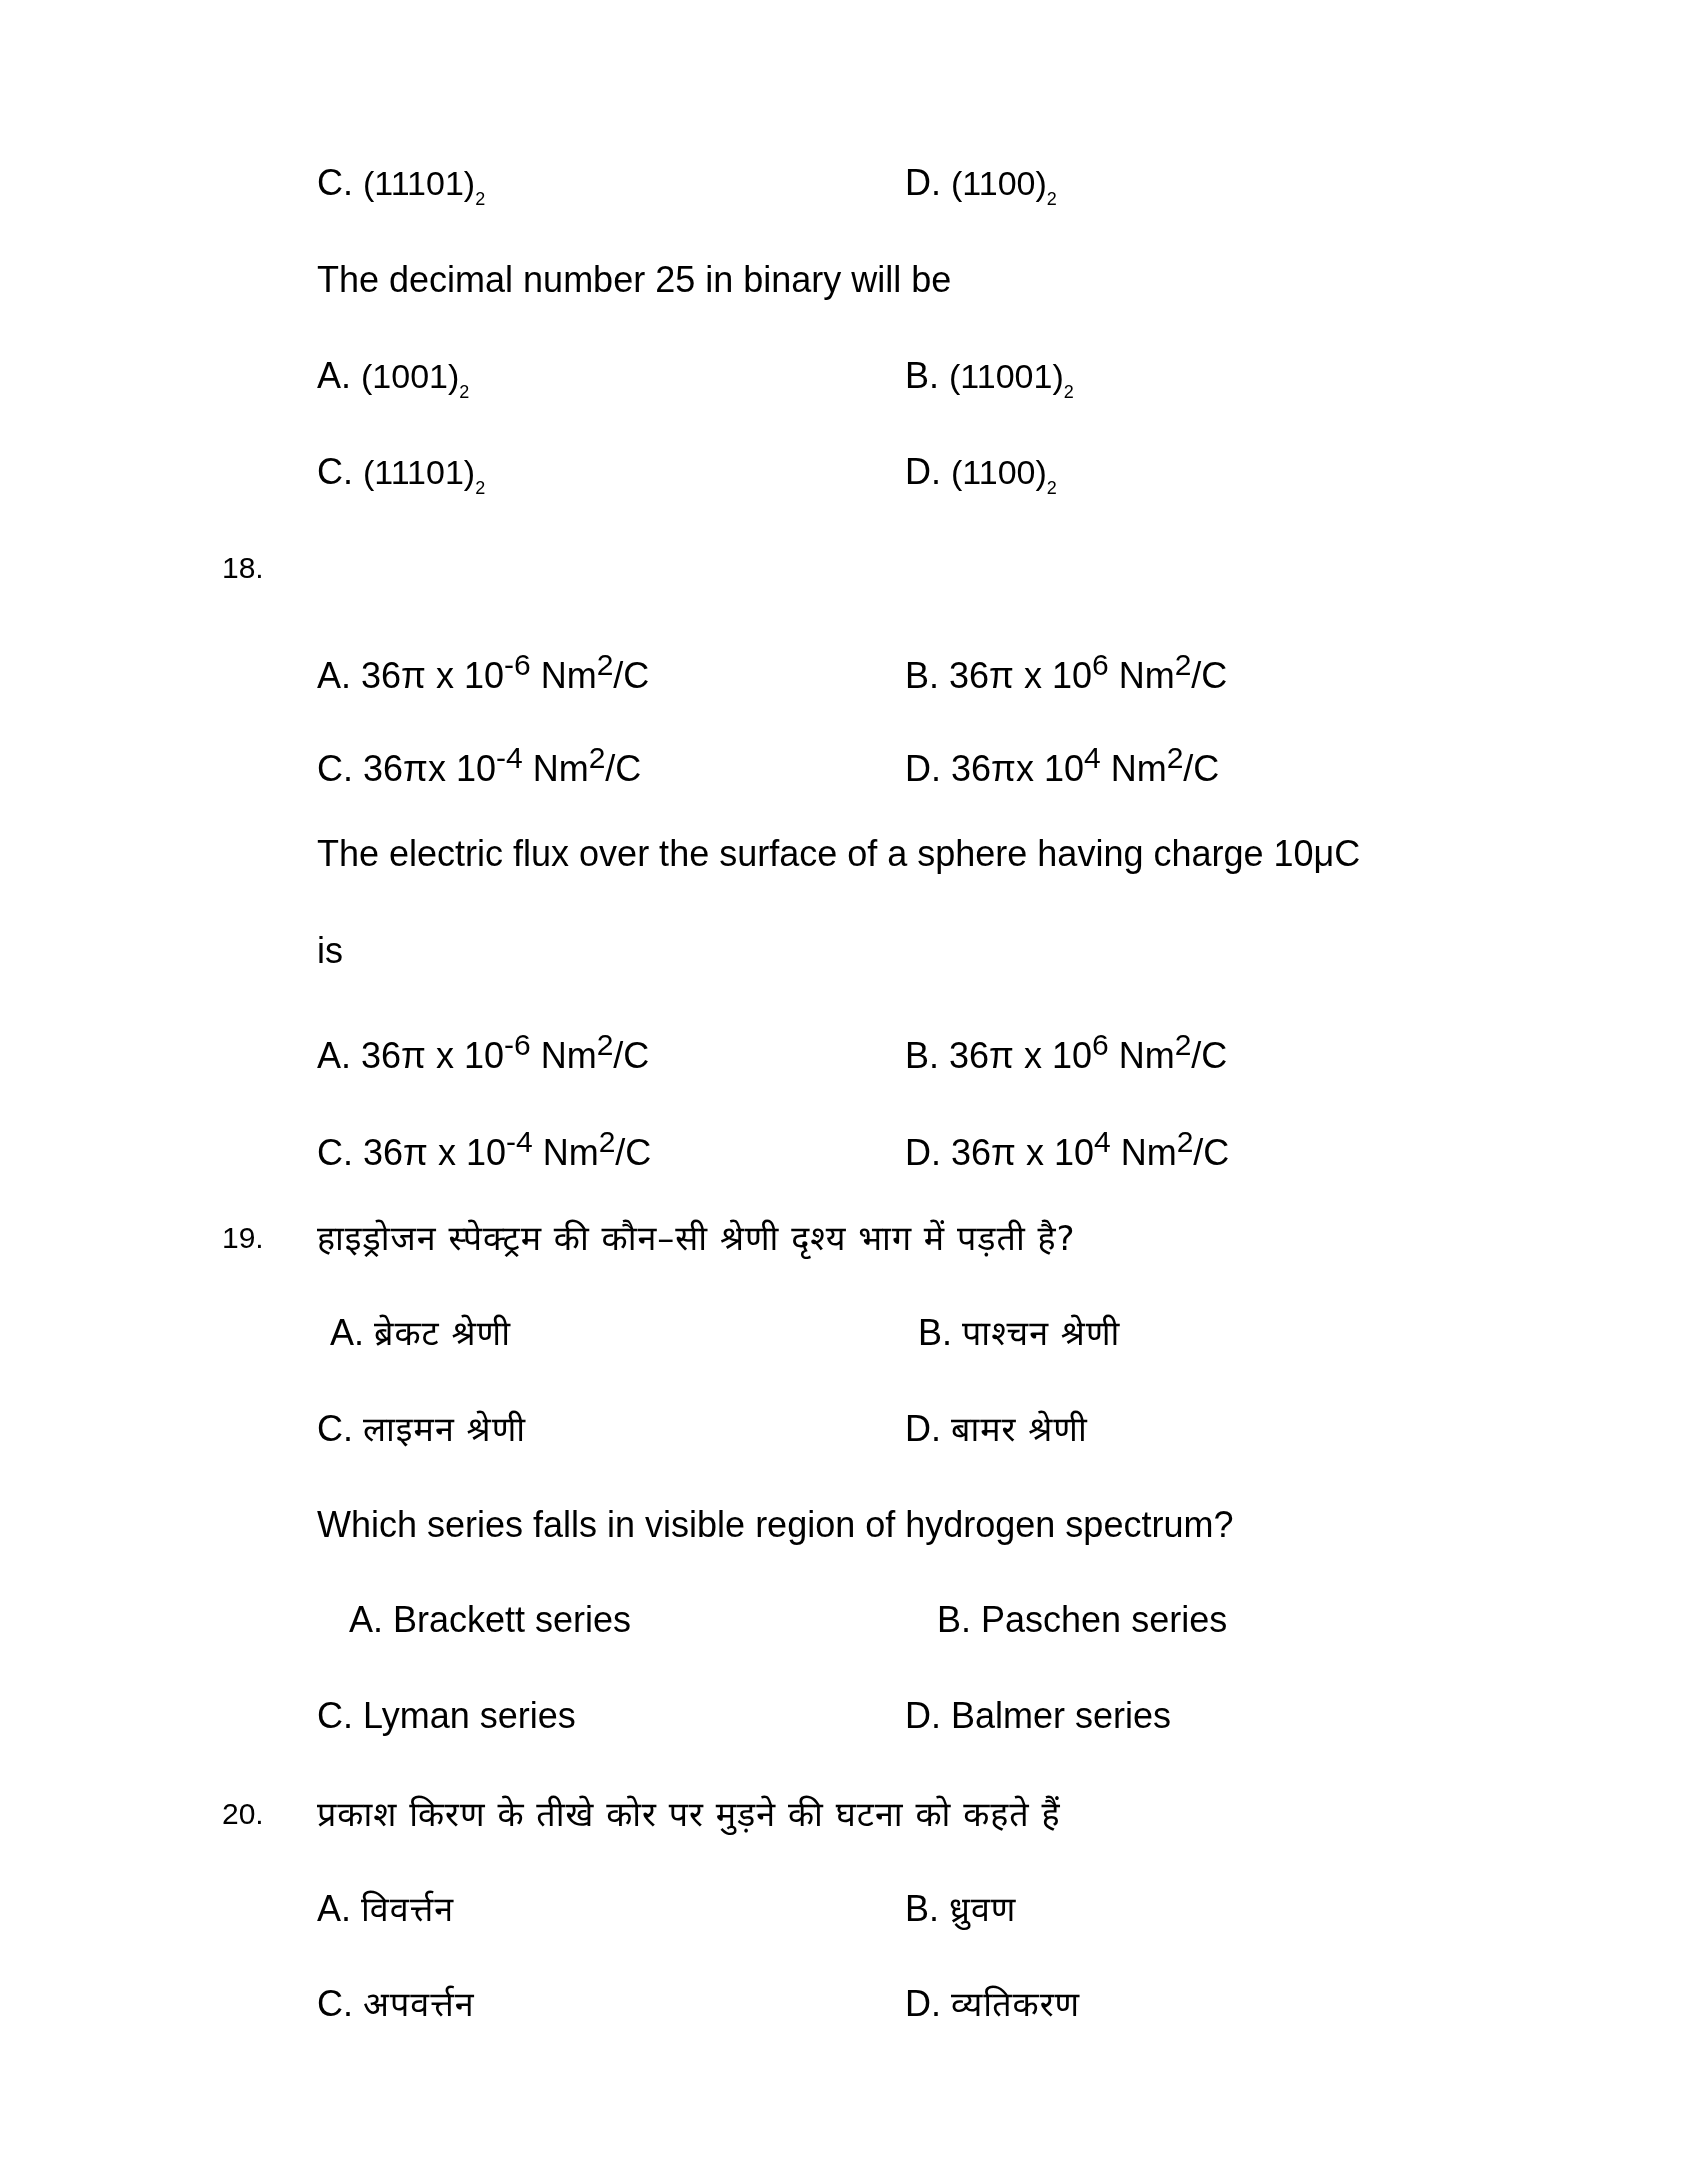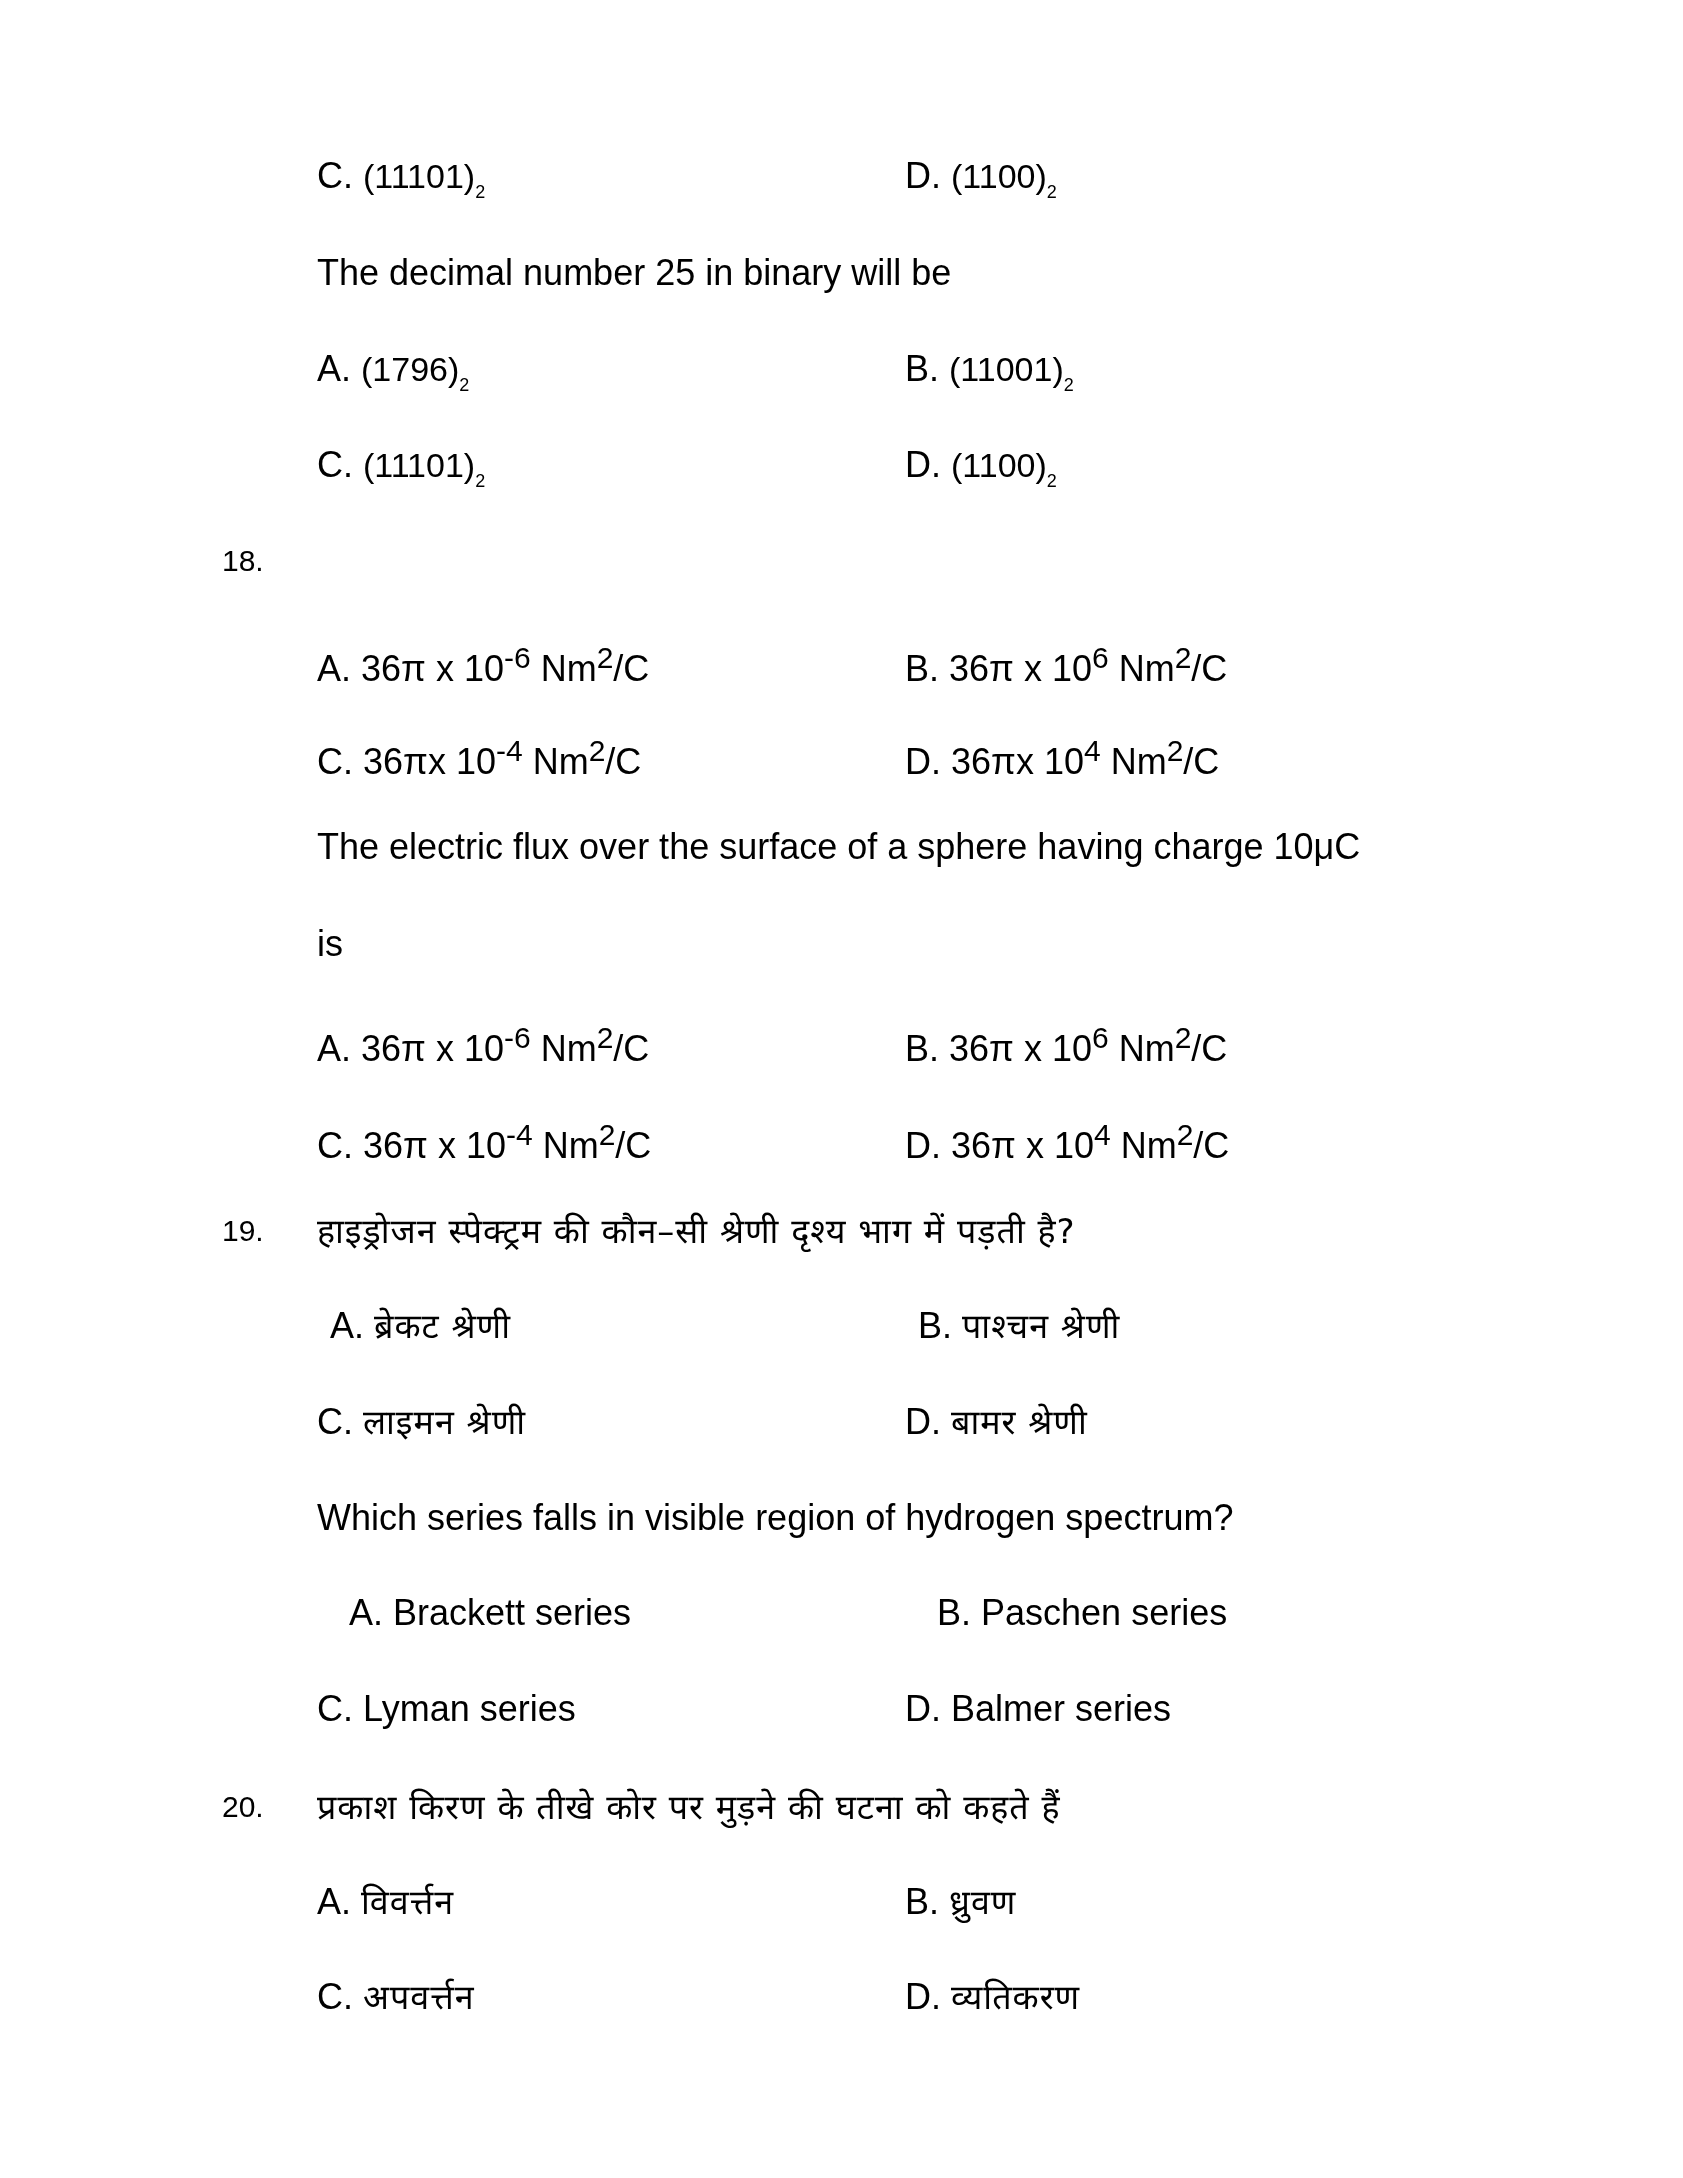--- a/index.html
+++ b/index.html
@@ -14,21 +14,21 @@
       overflow: hidden;
       font-family: "Liberation Sans", "DejaVu Sans", sans-serif;
       color: #000000;
     }
     .row {
       position: absolute;
       left: 0;
       width: 1683px;
       height: 59px;
       font-size: 36px;
-      line-height: 54px;
+      line-height: 68px;
       white-space: nowrap;
     }
     .qnum {
       position: absolute;
       left: 222px;
       font-size: 30px;
     }
     .col-left {
       position: absolute;
       left: 317px;
@@ -68,21 +68,21 @@
   </span>
 </div>
 
 <div class="row" style="top:246px;">
   <span class="stem">The decimal number 25 in binary will be</span>
 </div>
 
 <div class="row" style="top:342px;">
   <span class="col-left">
     <span>A.</span>
-    <span class="paren">(1796)</span><span class="sub">2</span>
+    <span class="paren">(1001)</span><span class="sub">2</span>
   </span>
   <span class="col-right">
     <span>B.</span>
     <span class="paren">(11001)</span><span class="sub">2</span>
   </span>
 </div>
 
 <div class="row" style="top:438px;">
   <span class="col-left">
     <span>C.</span>

